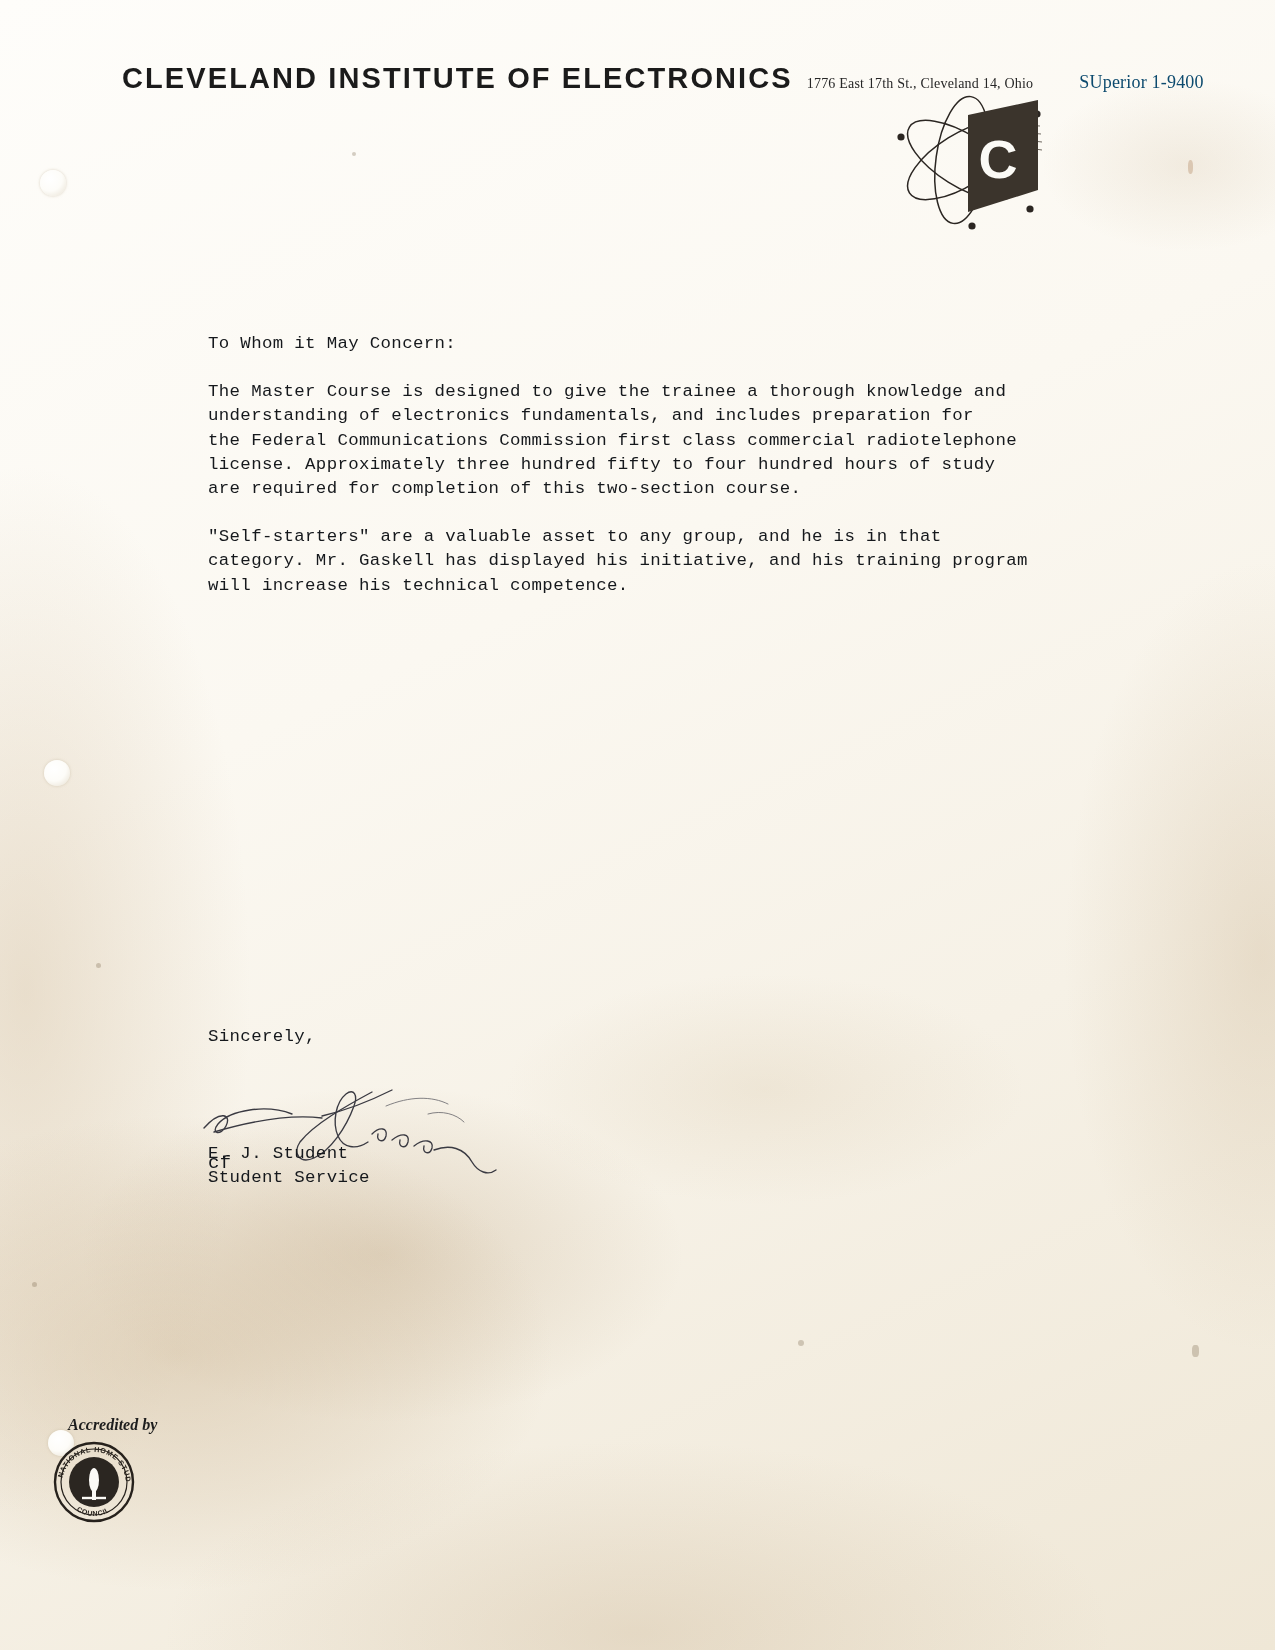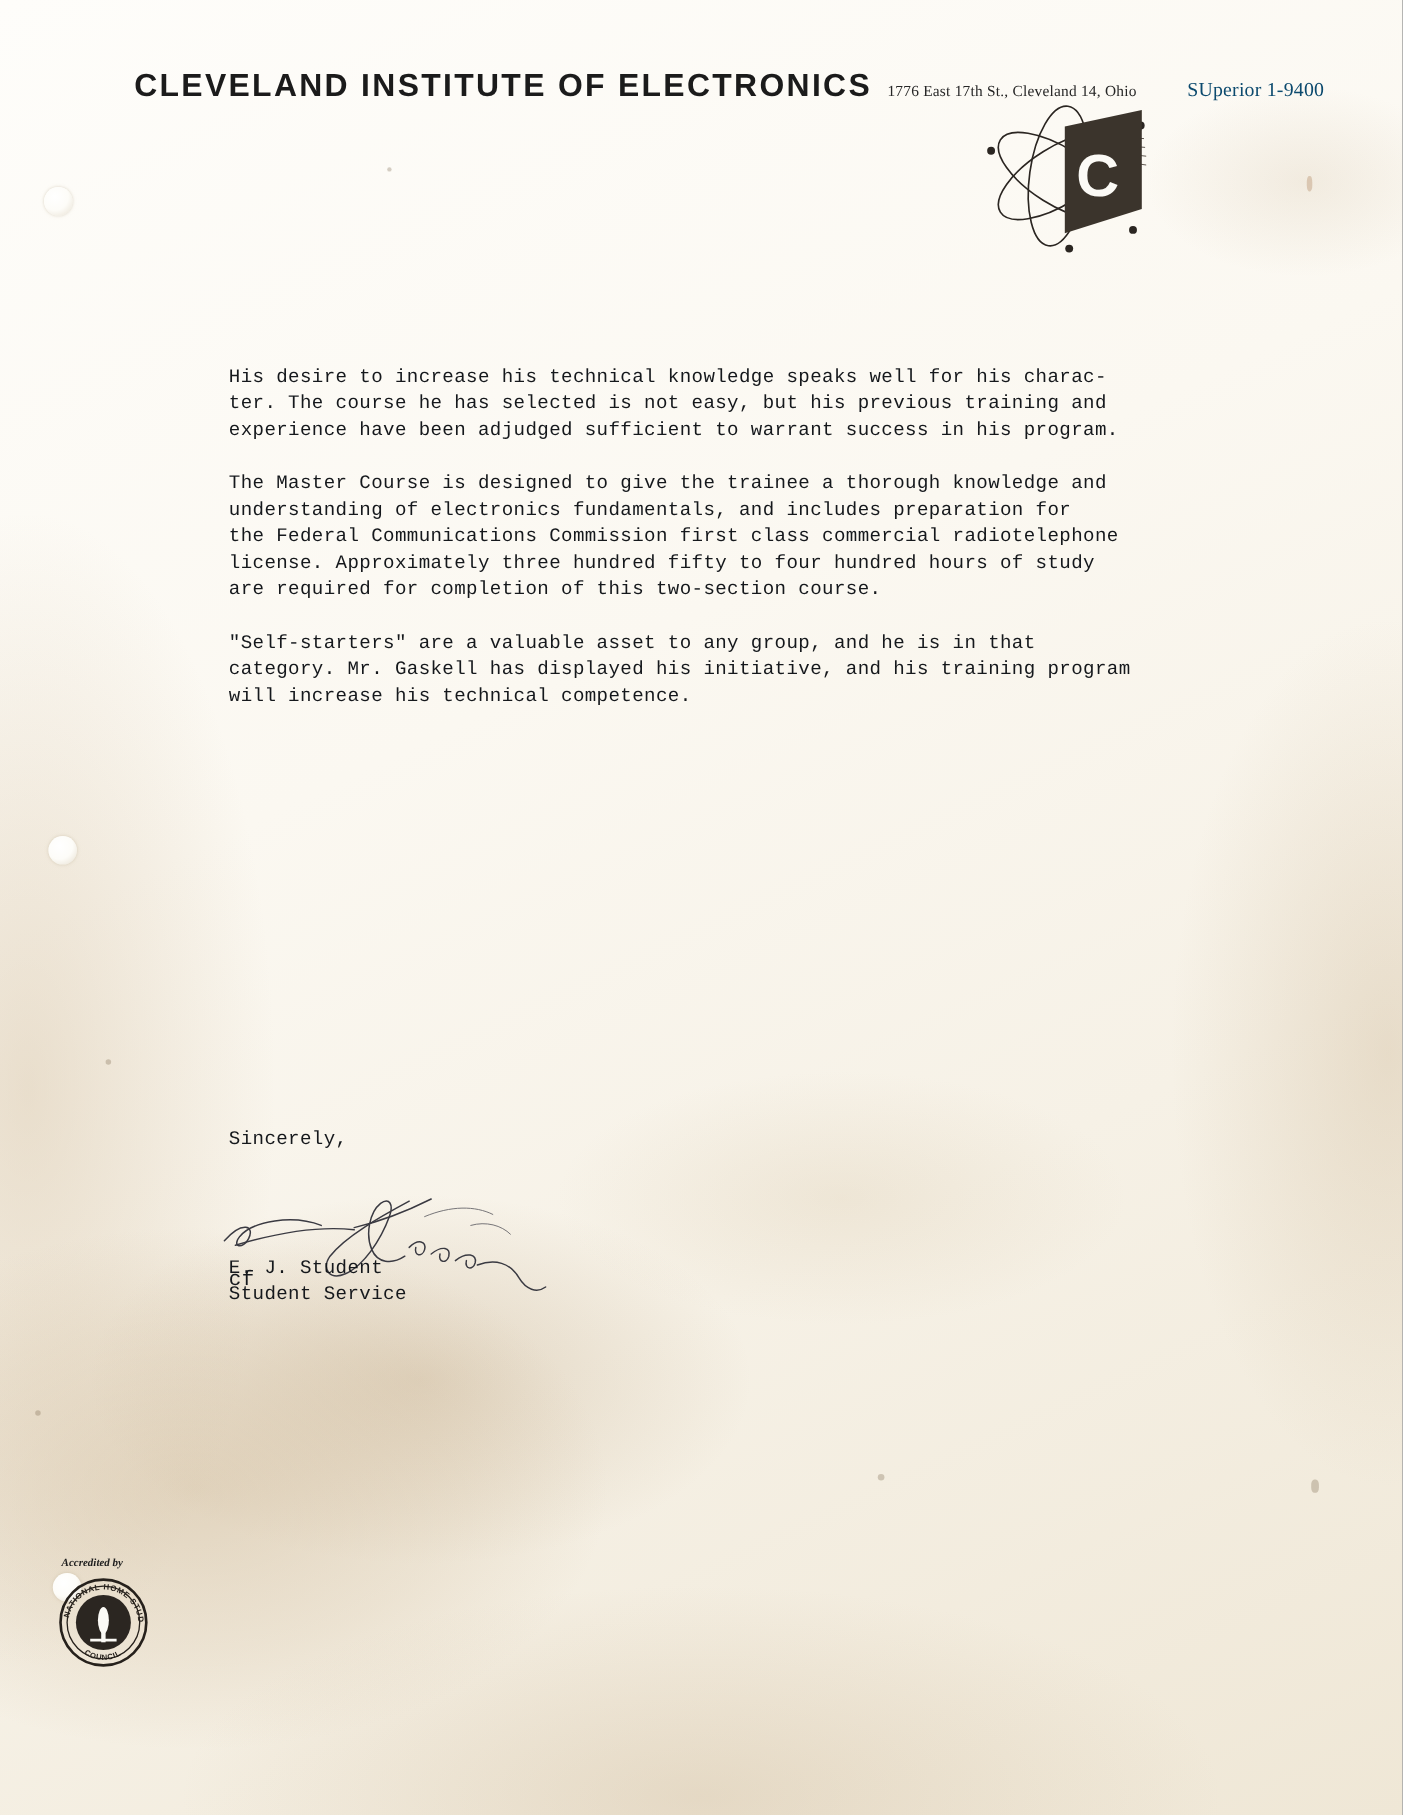--- a/index.html
+++ b/index.html
@@ -148,23 +148,23 @@
   .accred {
     position: absolute;
     left: 52px;
     top: 1416px;
     width: 170px;
   }
   .accred-label {
     font-family: "Liberation Serif", serif;
     font-style: italic;
     font-weight: 700;
-    font-size: 10px;
+    font-size: 16px;
     color: #1d1d1d;
-    margin-left: 4px;
+    margin-left: 16px;
   }
   .seal {
     margin-top: 6px;
     width: 84px;
     height: 84px;
   }
 </style>
 </head>
 <body>
 
@@ -211,23 +211,21 @@
       </g>
 
       <path d="M106 23 L176 8 L176 98 L106 120 Z" fill="#3b342c"></path>
       <path d="M106 23 L106 120 L70 112 L70 33 Z" fill="#3b342c" opacity="0.0"></path>
 
       <text x="136" y="86" font-family="Liberation Sans, sans-serif" font-weight="700" font-size="54" fill="#fbfaf6" text-anchor="middle">C</text>
     </svg>
   </div>
 
   <div class="body-block">
-    <p class="para">His desire to increase his technical knowledge speaks well for his charac-
-ter.  The course he has selected is not easy, but his previous training and
-experience have been adjudged sufficient to warrant success in his program.</p>
+    <p class="salutation">To Whom it May Concern:</p>
     <p class="para">The Master Course is designed to give the trainee a thorough knowledge and
 understanding of electronics fundamentals, and includes preparation for
 the Federal Communications Commission first class commercial radiotelephone
 license.  Approximately three hundred fifty to four hundred hours of study
 are required for completion of this two-section course.</p>
     <p class="para">"Self-starters" are a valuable asset to any group, and he is in that
 category.  Mr. Gaskell has displayed his initiative, and his training program
 will increase his technical competence.</p>
   </div>
 

